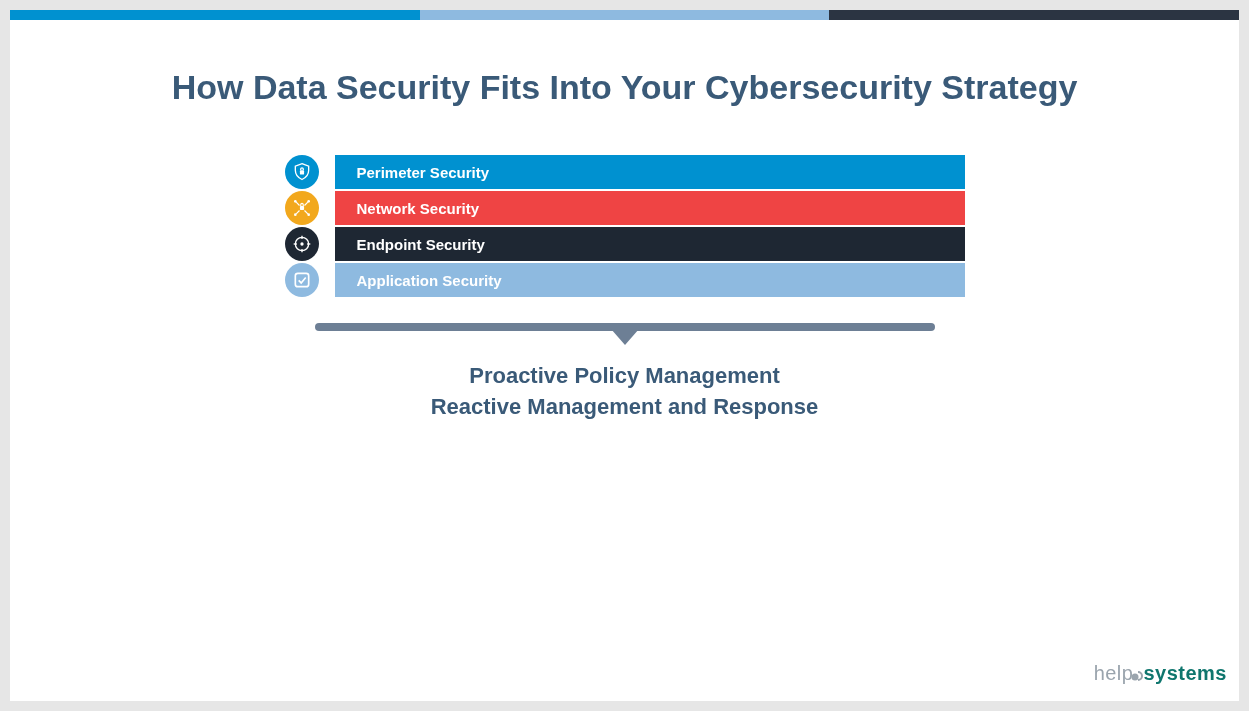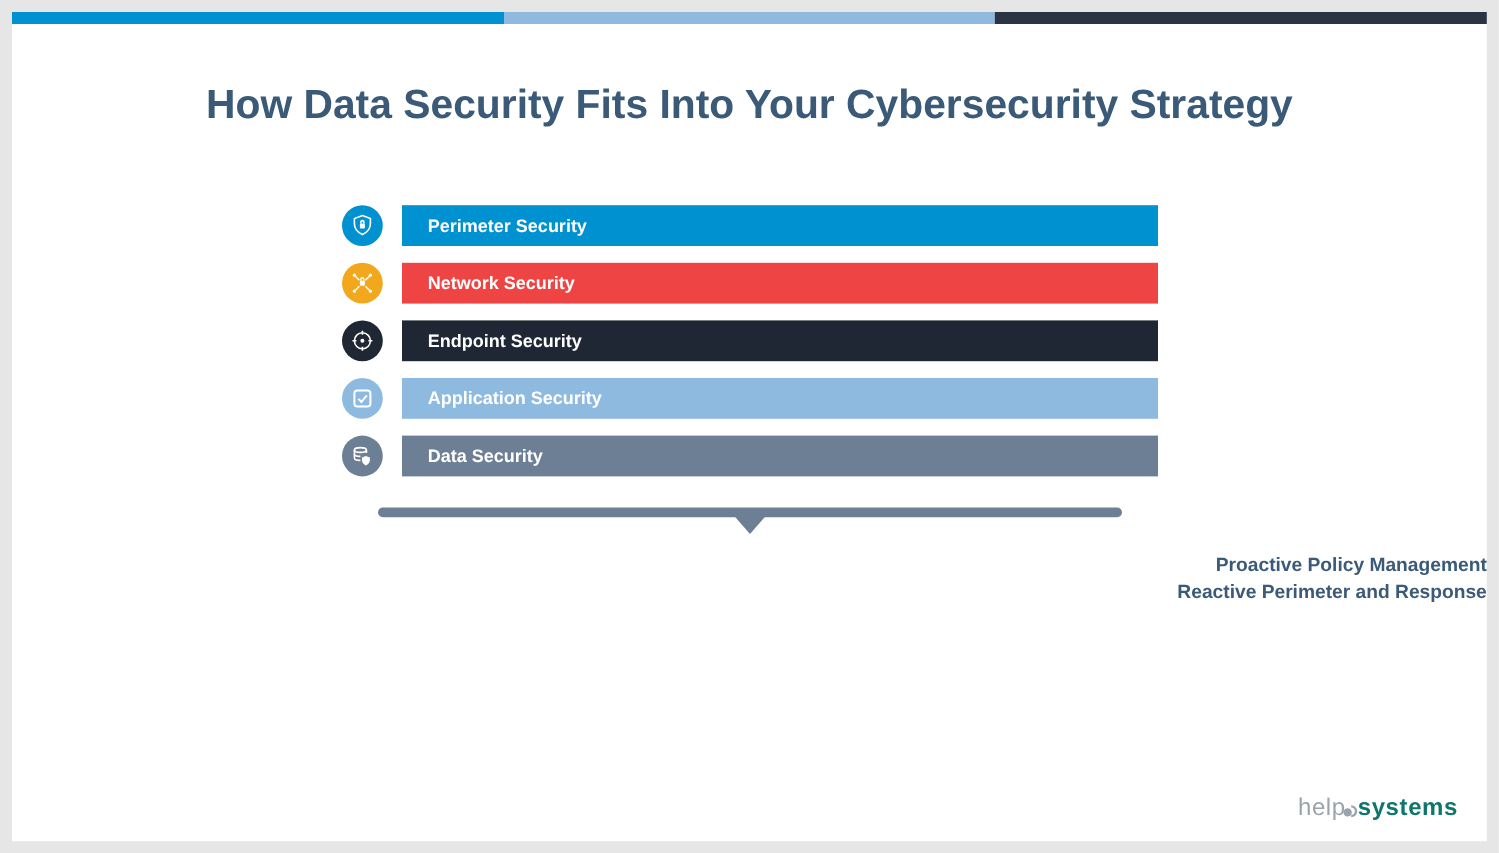--- a/index.html
+++ b/index.html
@@ -27,28 +27,28 @@
   .top-stripe > div { flex: 1; }
   .stripe-a { background: #0091d0; }
   .stripe-b { background: #8ebae0; }
   .stripe-c { background: #2b3442; }
   .title {
     text-align: center;
     font-size: 34px;
     font-weight: 600;
     color: #3a5a78;
     margin-top: 48px;
-    margin-bottom: 64px;
+    margin-bottom: 48px;
   }
   .rows {
     width: 680px;
     margin: 0 auto;
     display: flex;
     flex-direction: column;
-    gap: 14px;
+    gap: 2px;
     justify-content: space-between;
   }
   .row {
     display: flex;
     align-items: center;
     gap: 16px;
   }
   .icon-circle {
     width: 34px;
     height: 34px;
@@ -87,29 +87,29 @@
     position: absolute;
     left: 50%;
     top: 8px;
     transform: translateX(-50%);
     width: 0; height: 0;
     border-left: 14px solid transparent;
     border-right: 14px solid transparent;
     border-top: 16px solid #6d7f95;
   }
   .bottom-text {
-    text-align: right;
+    text-align: center;
     color: #3a5a78;
-    font-size: 16px;
+    font-size: 22px;
     font-weight: 600;
     line-height: 1.4;
   }
   .logo {
     position: absolute;
-    right: 24px;
+    right: 12px;
     bottom: 16px;
     font-family: Arial, sans-serif;
     color: #9aa4ad;
     font-size: 20px;
     font-weight: 400;
     letter-spacing: 0.5px;
     display: flex;
     align-items: flex-end;
   }
   .logo .light { font-weight: 300; }
@@ -192,46 +192,32 @@
         <svg width="20" height="20" viewBox="0 0 24 24" fill="none" stroke="#fff" stroke-width="2">
           <rect x="4" y="4" width="16" height="16" rx="3"></rect>
           <polyline points="8,12.5 11,15.5 16.5,9"></polyline>
         </svg>
       </div>
       <div class="bar" style="background:#8ebae0">
         <span>Application Security</span>
       </div>
     </div>
 
-    <div class="row">
-      <div class="icon-circle" style="background:#6d7f95">
-        <svg width="20" height="20" viewBox="0 0 24 24" fill="none" stroke="#fff" stroke-width="1.6">
-          <ellipse cx="10" cy="6" rx="6" ry="2.4"></ellipse>
-          <path d="M4 6v8c0 1.3 2.7 2.4 6 2.4"></path>
-          <path d="M16 6v3"></path>
-          <path d="M4 10c0 1.3 2.7 2.4 6 2.4"></path>
-          <path d="M15.5 12l4 1.4v2.6c0 2.4-1.7 4.4-4 5.4-2.3-1-4-3-4-5.4V13.4l4-1.4z" fill="#fff" stroke="none"></path>
-        </svg>
-      </div>
-      <div class="bar" style="background:#6d7f95">
-        <span>Data Security</span>
-      </div>
-    </div>
 
 
   </div>
 
   <div class="arrow-wrap">
     <div class="arrow-bar"></div>
     <div class="arrow-tri"></div>
   </div>
 
   <div class="bottom-text">
     <div>Proactive Policy Management</div>
-    <div>Reactive Perimeter and Response</div>
+    <div>Reactive Management and Response</div>
   </div>
 
   <div class="logo">
     <span class="light">help</span>
       <span class="dot">
         <svg width="14" height="14" viewBox="0 0 14 14">
           <circle cx="5" cy="8" r="3.5" fill="#9aa4ad"></circle>
           <path d="M8 3a4 4 0 0 1 0 8" fill="none" stroke="#9aa4ad" stroke-width="2"></path>
         </svg>
       </span>

